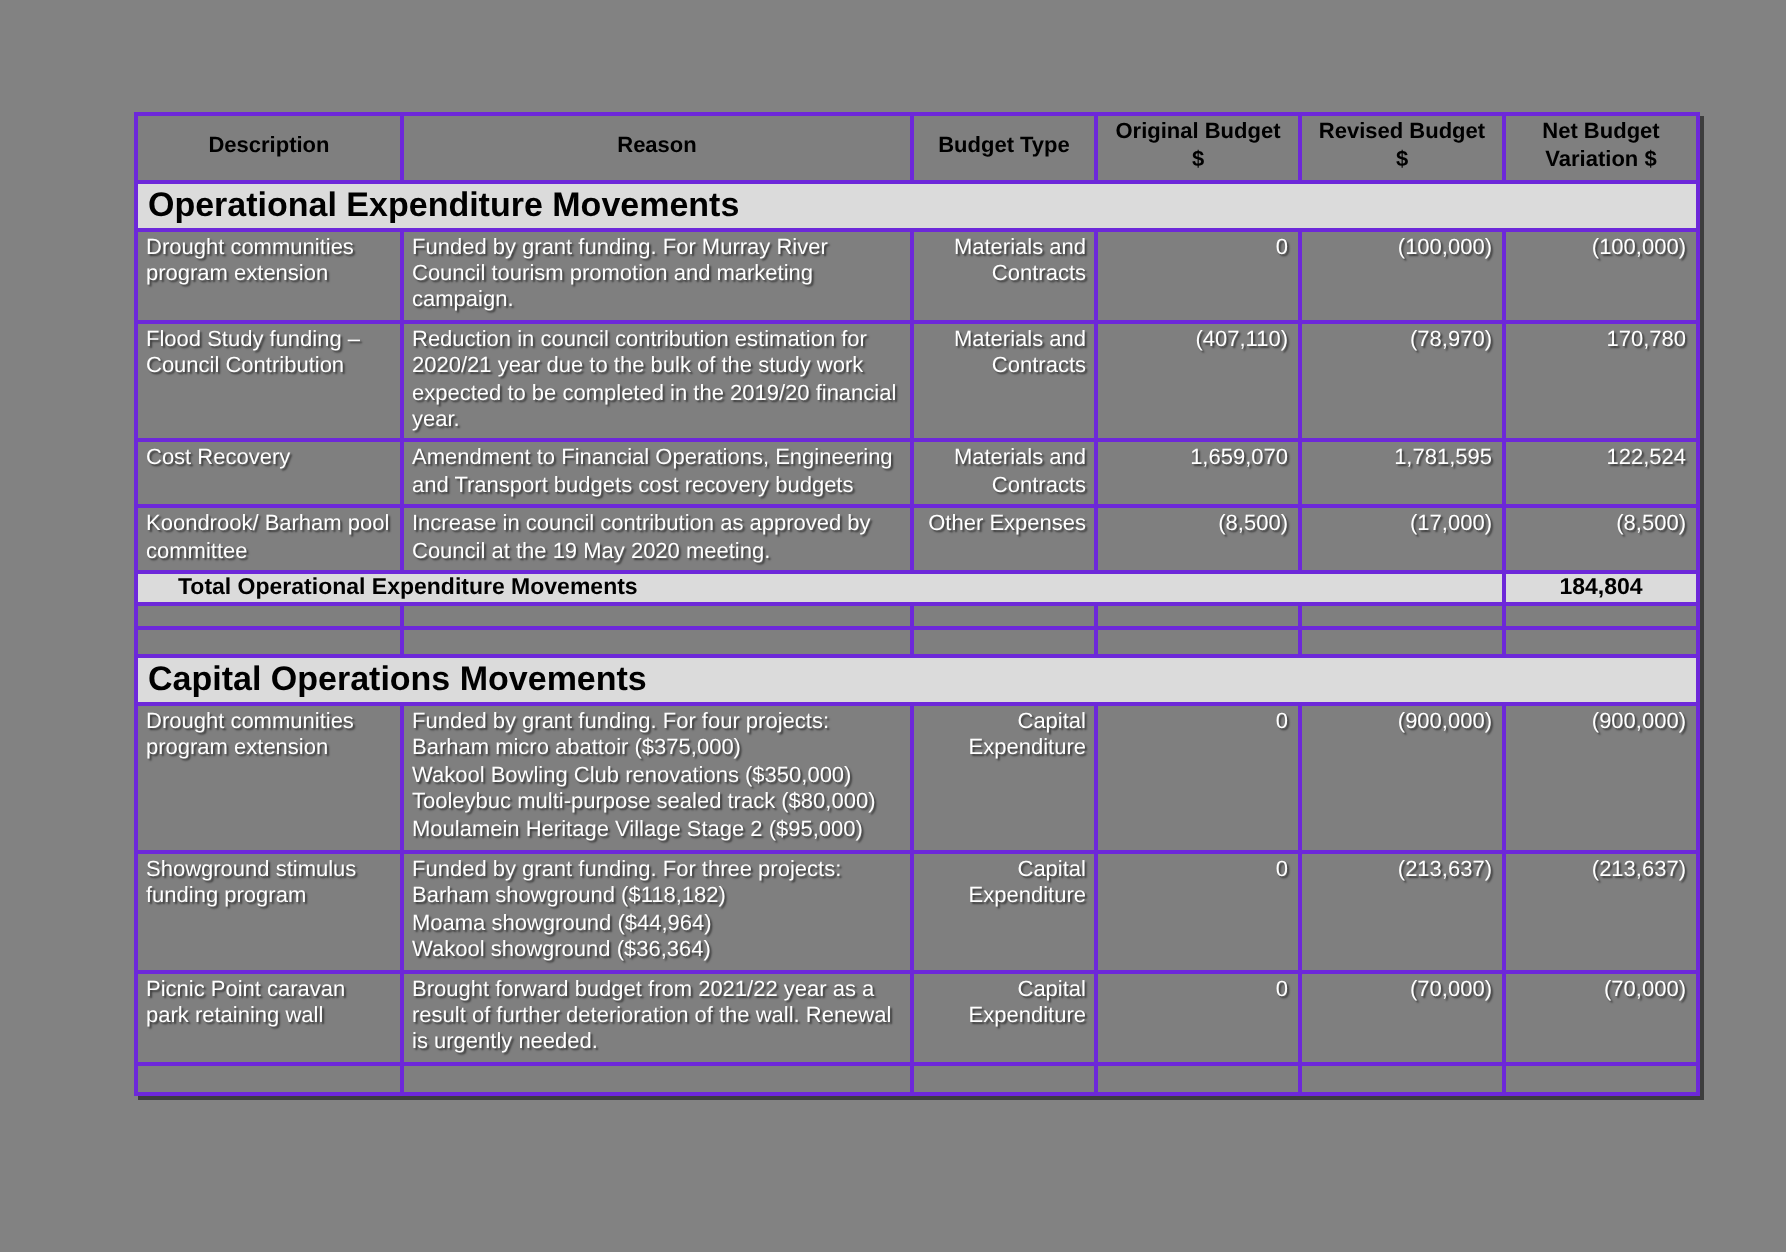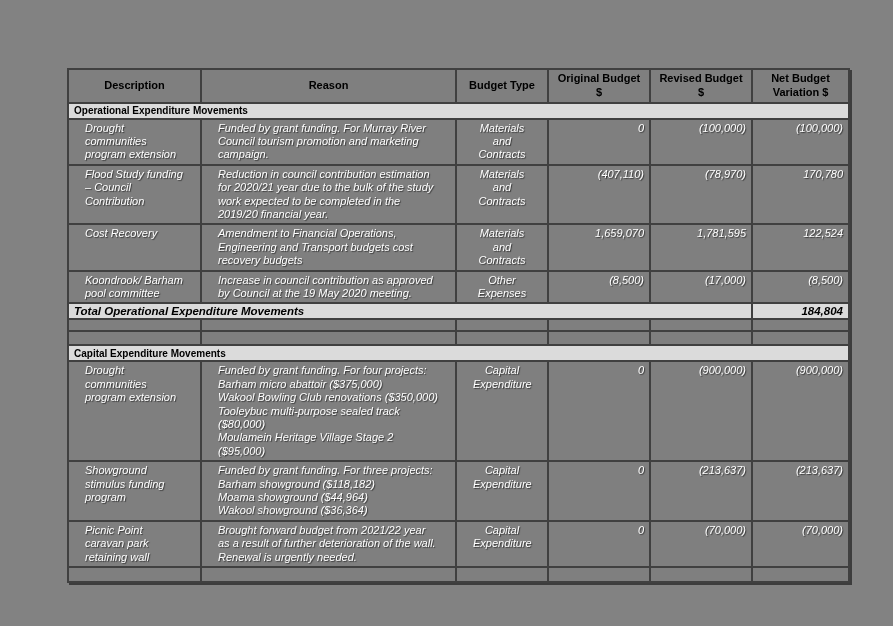--- a/index.html
+++ b/index.html
@@ -4,49 +4,48 @@
 <style>
   html,body { margin:0; padding:0; }
   body {
     width:893px; height:626px;
     background:#828282;
     font-family:"Liberation Sans", sans-serif;
   }
   .page { position:relative; width:893px; height:626px; background:#828282; overflow:hidden; }
 
   table.budget-table {
-    position:absolute; left:67px; top:68px; width:769px;
+    position:absolute; left:67px; top:56px; width:769px;
     border-collapse:separate; border-spacing:2px;
-    background:#404040;            
+    background:#6d28d9;            
     table-layout:fixed;
     box-shadow: 2px 2px 0 #3d3d3d; 
   }
   th, td { background:#7f7f7f; vertical-align:top; overflow:hidden; }
   th {
     color:#000; font-size:11px; font-weight:bold;
     text-align:center; vertical-align:middle;
     padding:2px 1px; line-height:1.25; white-space:pre-line;
   }
   td.txt {
     color:#ffffff; font-size:11px; line-height:1.22;
-    padding:2px 16px; white-space:pre-line;
+    padding:2px 4px; white-space:pre-line;
     text-shadow:1px 1px 1px rgba(0,0,0,0.55);
-    font-style:italic;
   }
   td.num { text-align:right; padding-right:5px; }
-  td.ctr { text-align:center;margin-top:12px; }
+  td.ctr { text-align:right;margin-top:12px; }
   tr.section-row td {
-    background:#dbdbdb; color:#000; font-weight:bold; font-size:10px;
+    background:#dbdbdb; color:#000; font-weight:bold; font-size:17px;
     vertical-align:middle; padding:1px 5px; text-align:left;
   }
   tr.total-row td {
     background:#dbdbdb; color:#000; font-weight:bold; font-size:11.5px;
-    vertical-align:middle; padding:1px 5px;font-style:italic;
+    vertical-align:middle; padding:1px 20px;
   }
-  tr.total-row td.num { text-align:right; }
+  tr.total-row td.num { text-align:center; }
   td.blank { background:#7f7f7f; }
 </style>
 </head>
 <body>
 
 <div class="page">
   <table class="budget-table">
     <colgroup>
       <col style="width:131px">
         <col style="width:253px">
@@ -125,21 +124,21 @@
     <tr style="height:12px">
       <td class="blank"></td>
           <td class="blank"></td>
           <td class="blank"></td>
           <td class="blank"></td>
           <td class="blank"></td>
           <td class="blank"></td>
     </tr>
 
     <tr class="section-row" style="height:14px">
-      <td colspan="6">Capital Expenditure Movements</td>
+      <td colspan="6">Capital Operations Movements</td>
     </tr>
 
     <tr style="height:72px">
       <td class="txt">Drought communities program extension</td>
       <td class="txt">Funded by grant funding. For four projects:
 Barham micro abattoir ($375,000)
 Wakool Bowling Club renovations ($350,000)
 Tooleybuc multi-purpose sealed track ($80,000)
 Moulamein Heritage Village Stage 2 ($95,000)</td>
       <td class="txt ctr">Capital Expenditure</td>

